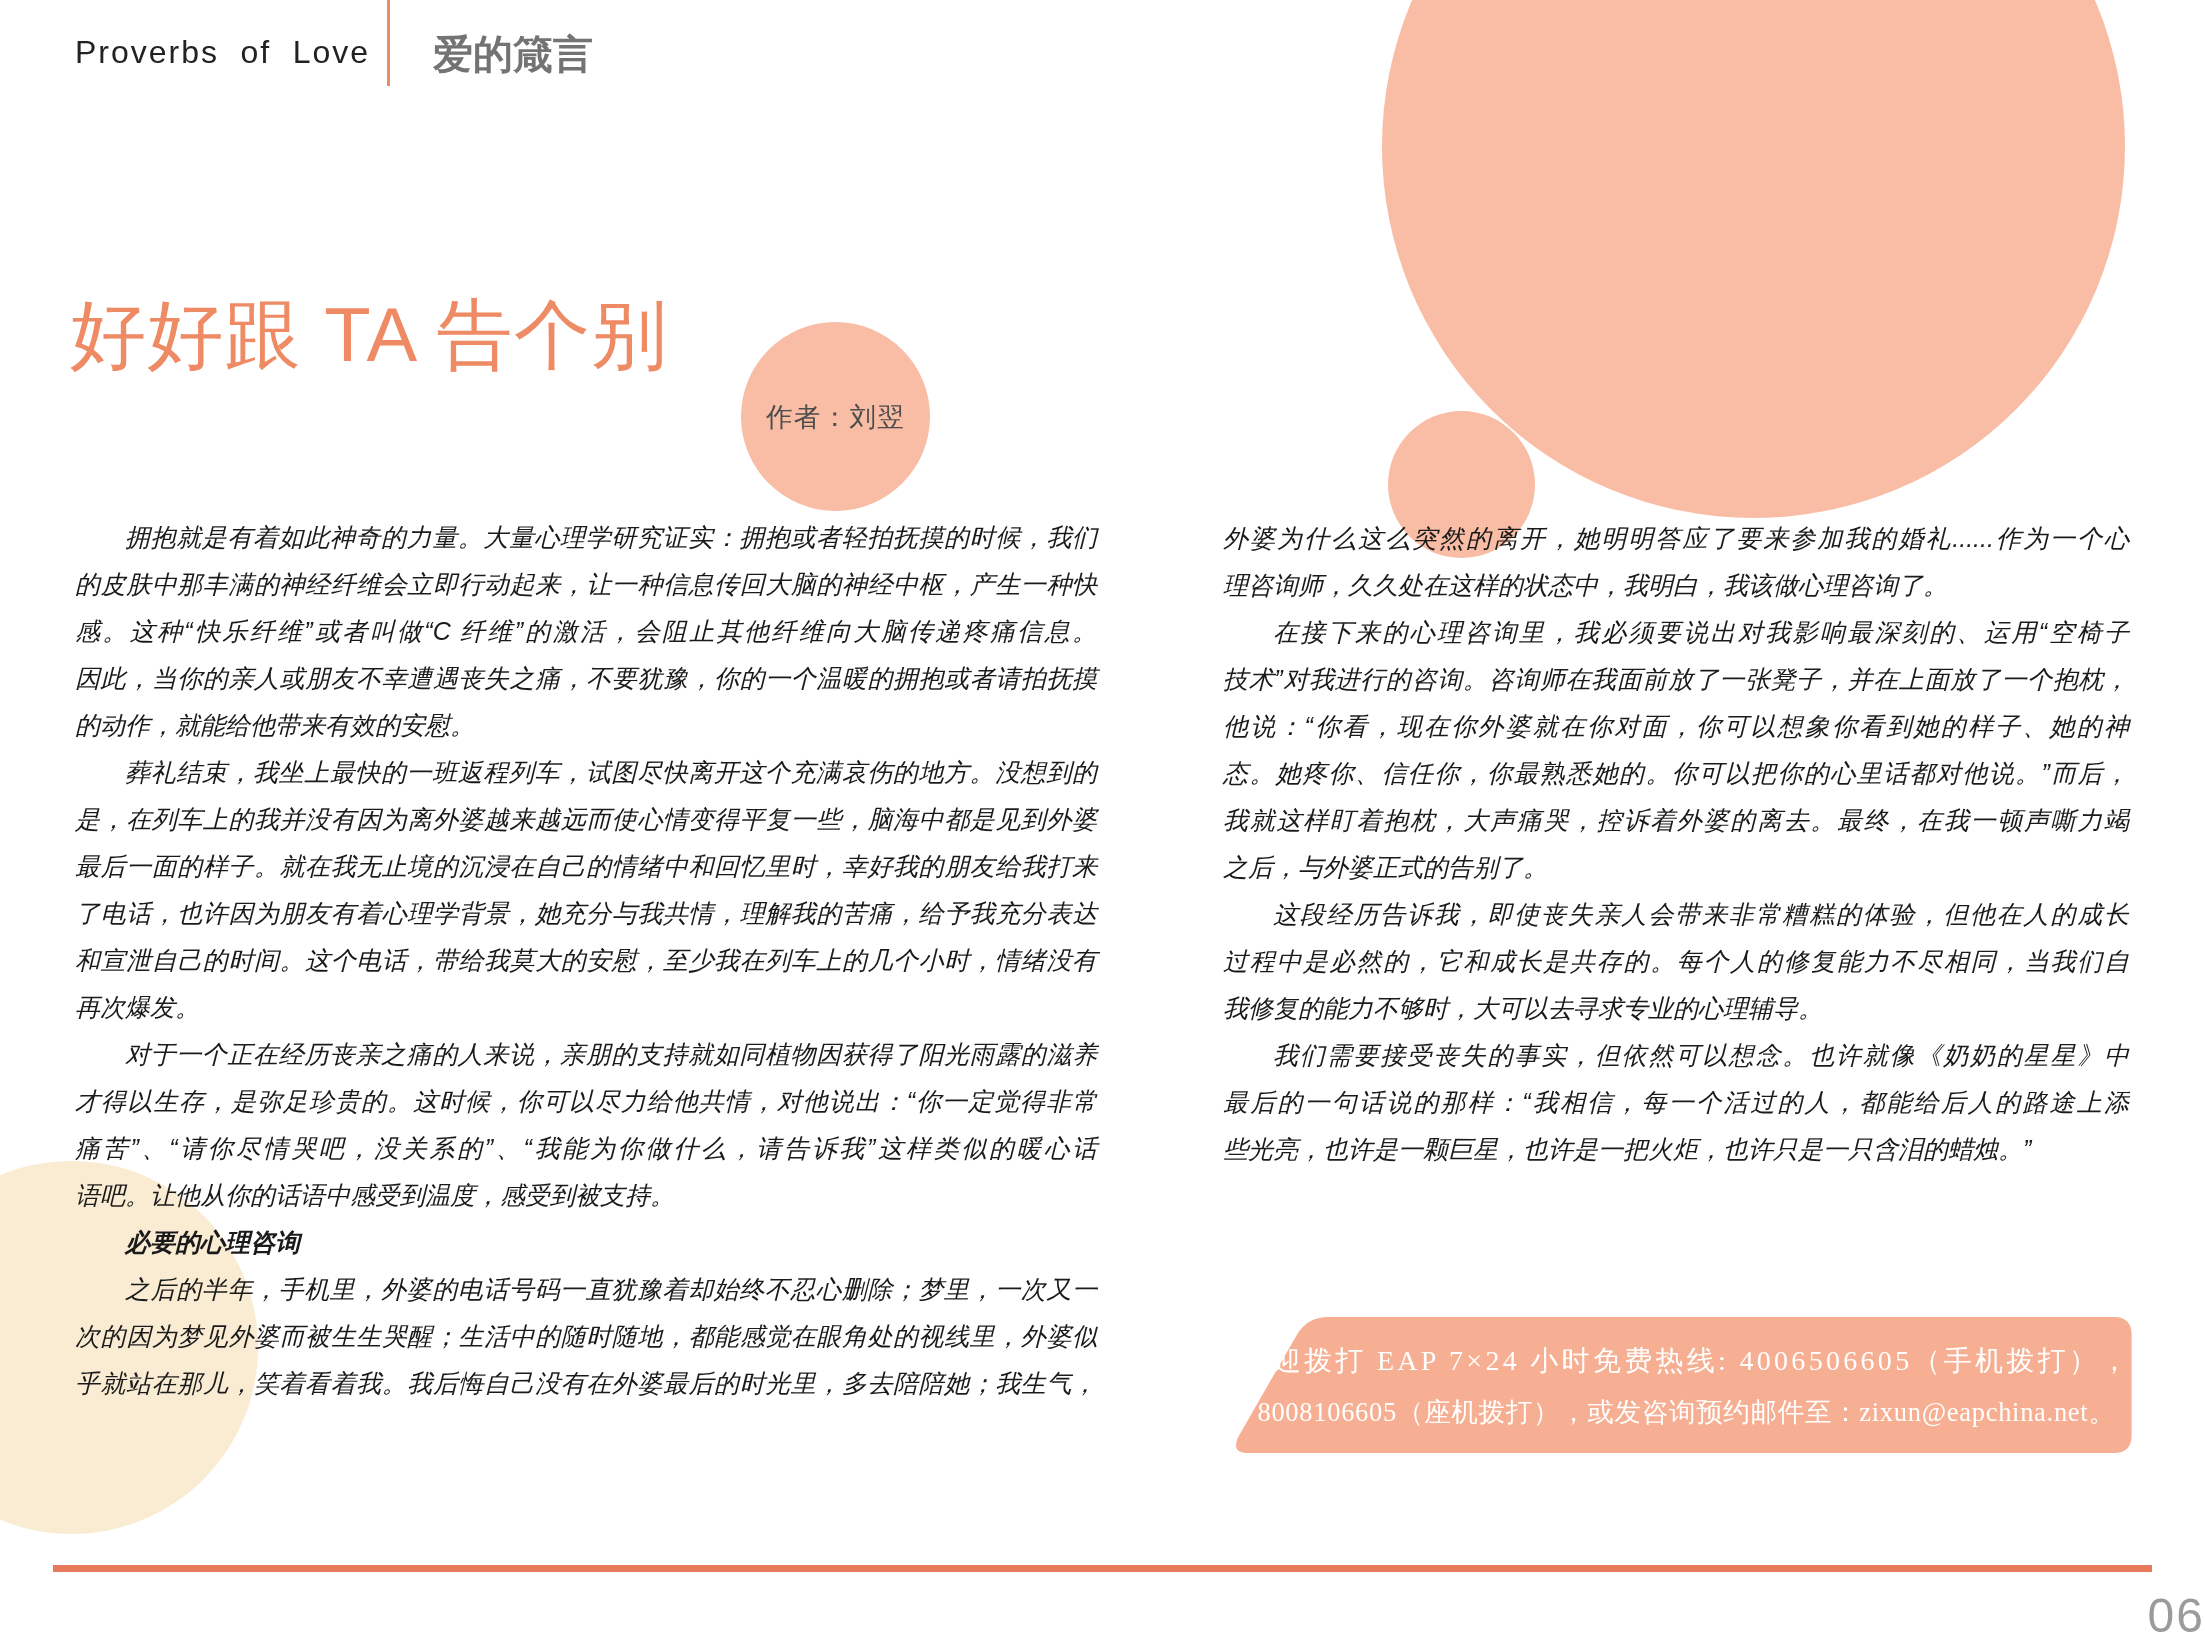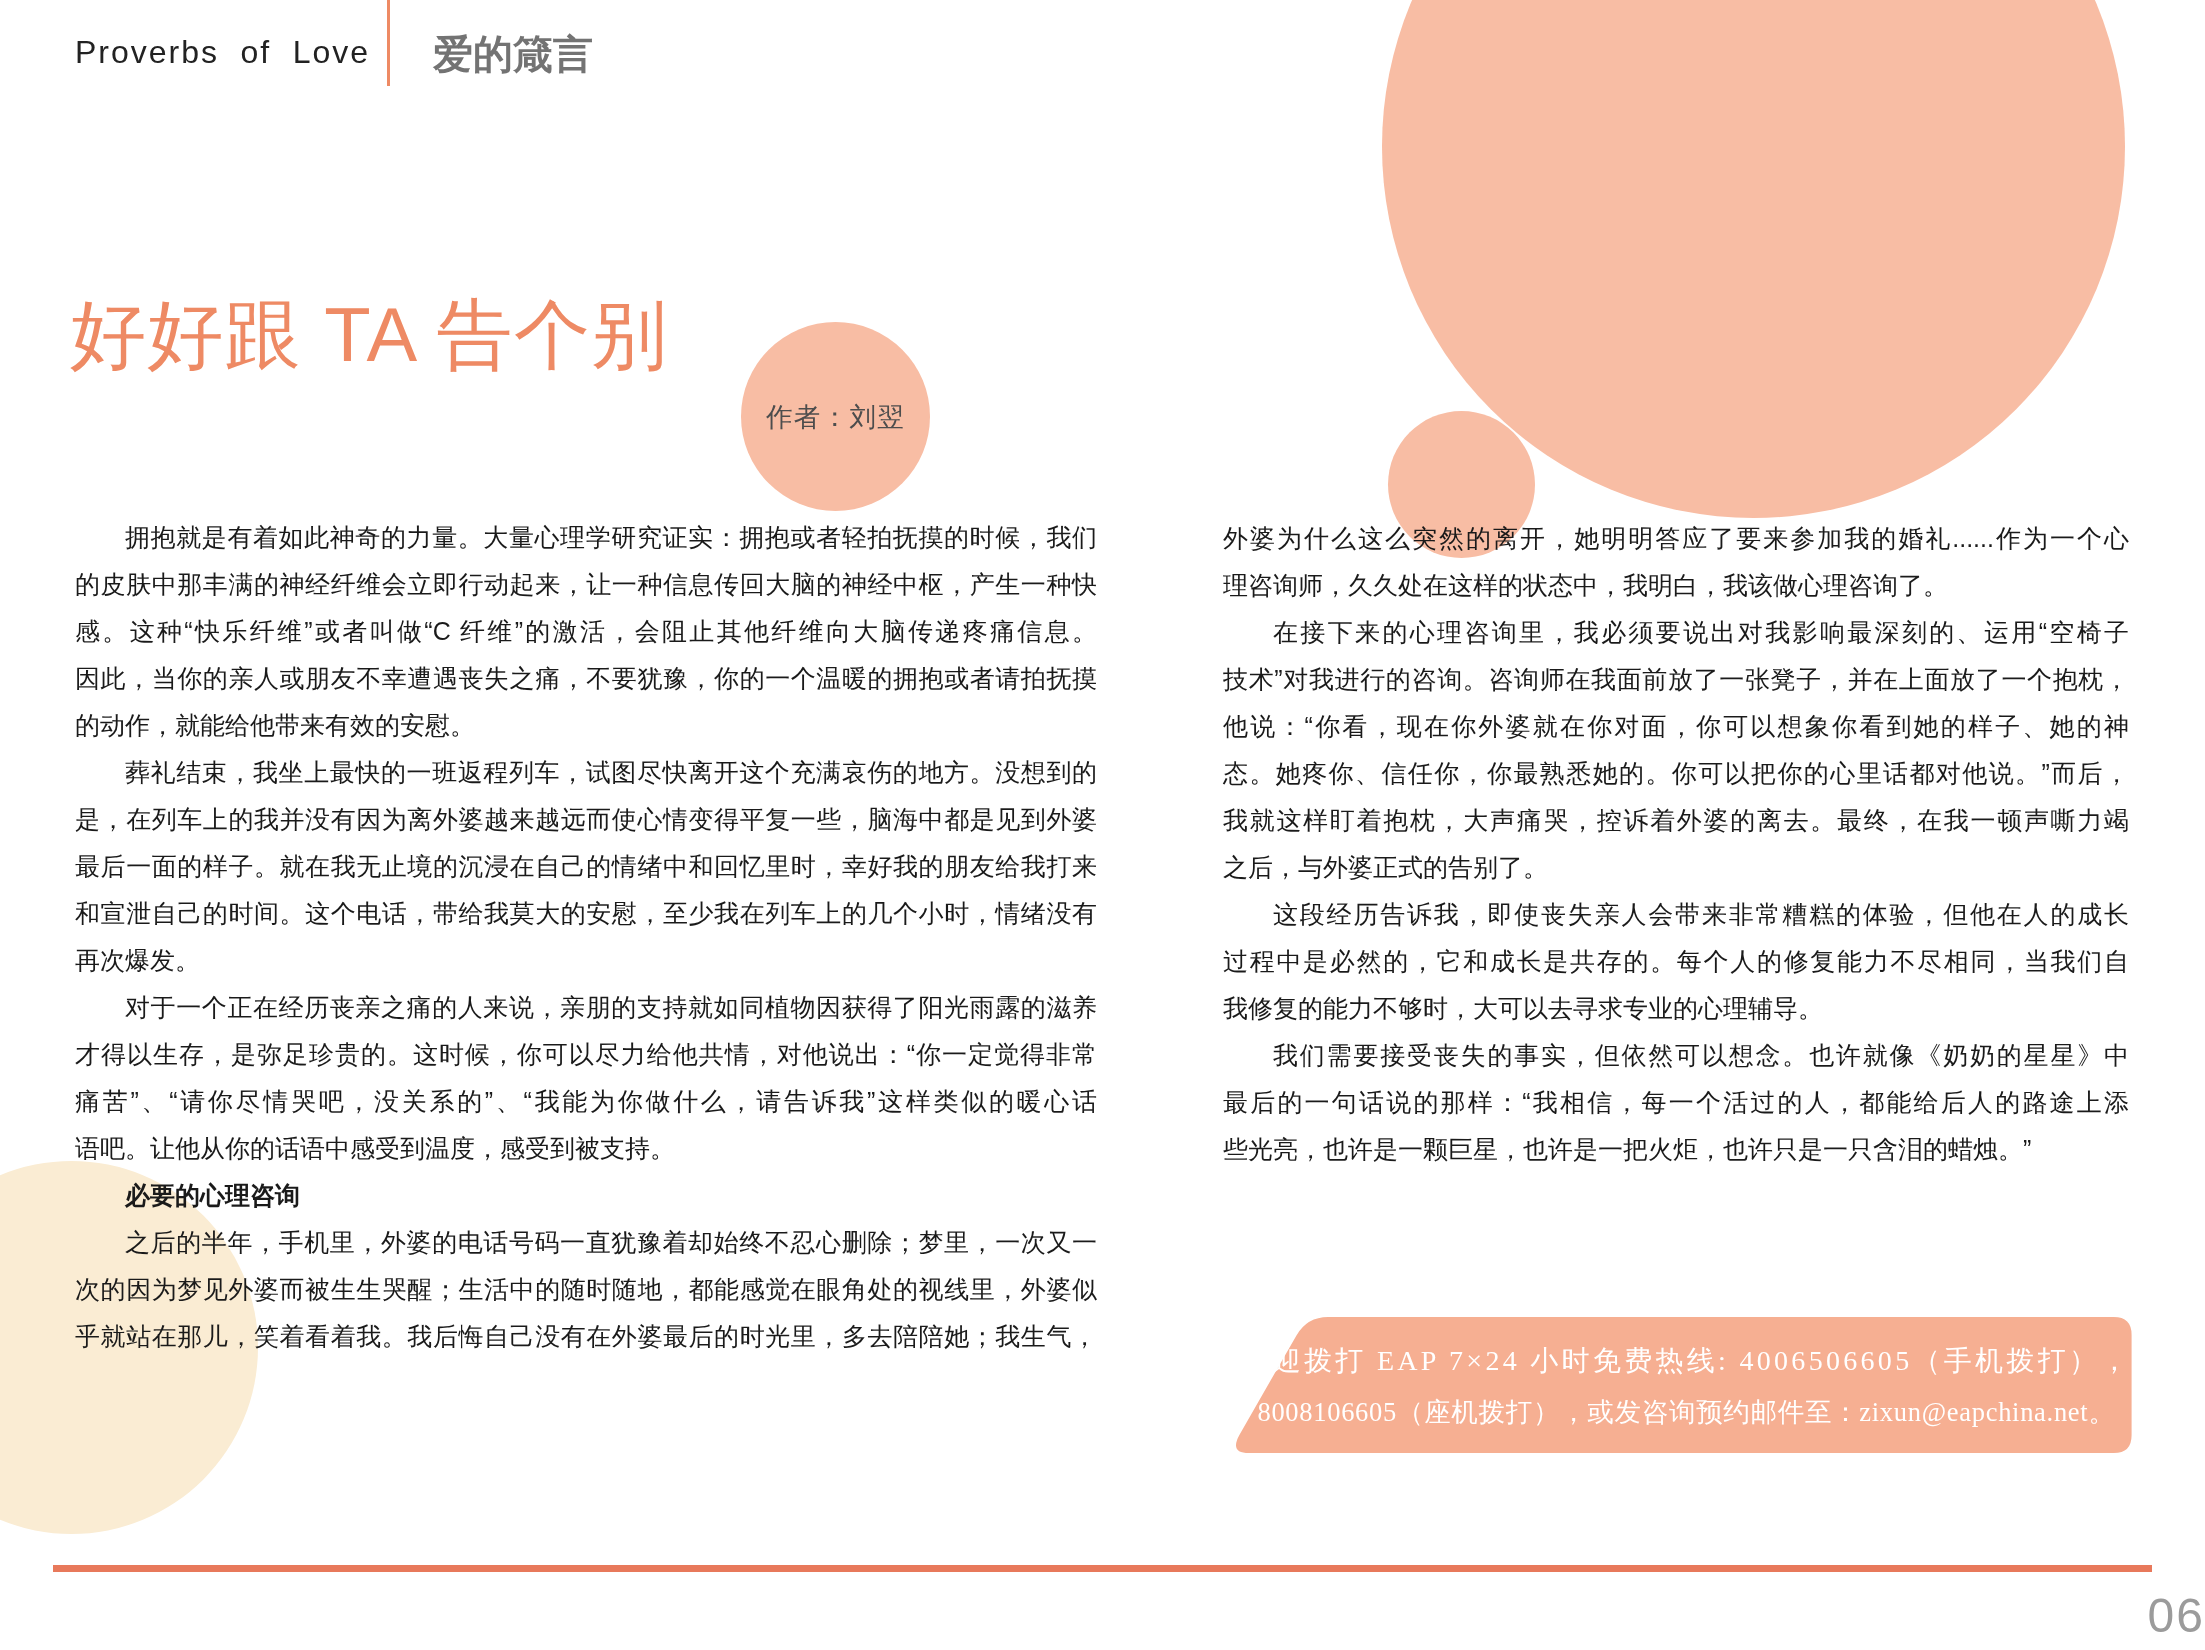--- a/index.html
+++ b/index.html
@@ -28,21 +28,21 @@
   .cn-title {
     position:absolute; left:358px; top:26.5px; font-size:40px; font-weight:bold;
     font-family:"Liberation Serif","DejaVu Serif",serif; color:#737373; white-space:nowrap;
   }
   h1.article-title {
     position:absolute; left:70px; top:295px; margin:0;
     font-size:76px; line-height:1.05; font-weight:normal;
     color:var(--accent,#ee8a64); letter-spacing:1.3px; white-space:nowrap;
   }
   .col { position:absolute; font-size:25px; }
-  .col .tline { height:47px; line-height:47px; white-space:nowrap; overflow:visible; }
+  .col .tline { height:47px; line-height:47px; white-space:nowrap; overflow:visible;font-style:italic; }
   .col .tline.fill { white-space:normal; text-align:justify; text-align-last:justify; }
   .col .tline.indent { text-indent:50px; }
   .col .tline.bold { font-weight:bold; }
   .col.left  { left:75px;  top:514px; width:1022px; }
   .col.right { left:1223px; top:515px; width:906px; }
   svg.banner { position:absolute; left:1228px; top:1317px; }
   .banner-text {
     position:absolute; left:1261px; top:1329px; width:851px; height:114px;
     display:flex; flex-direction:column; align-items:center; justify-content:center;
     gap:13.2px; color:#ffffff;
@@ -79,20 +79,21 @@
 
   <div class="col left">
       <div class="tline indent fill">拥抱就是有着如此神奇的力量。大量心理学研究证实：拥抱或者轻拍抚摸的时候，我们</div>
       <div class="tline fill">的皮肤中那丰满的神经纤维会立即行动起来，让一种信息传回大脑的神经中枢，产生一种快</div>
       <div class="tline fill">感。这种“快乐纤维”或者叫做“C 纤维”的激活，会阻止其他纤维向大脑传递疼痛信息。</div>
       <div class="tline fill">因此，当你的亲人或朋友不幸遭遇丧失之痛，不要犹豫，你的一个温暖的拥抱或者请拍抚摸</div>
       <div class="tline">的动作，就能给他带来有效的安慰。</div>
       <div class="tline indent fill">葬礼结束，我坐上最快的一班返程列车，试图尽快离开这个充满哀伤的地方。没想到的</div>
       <div class="tline fill">是，在列车上的我并没有因为离外婆越来越远而使心情变得平复一些，脑海中都是见到外婆</div>
       <div class="tline fill">最后一面的样子。就在我无止境的沉浸在自己的情绪中和回忆里时，幸好我的朋友给我打来</div>
+      <div class="tline fill">了电话，也许因为朋友有着心理学背景，她充分与我共情，理解我的苦痛，给予我充分表达</div>
       <div class="tline fill">和宣泄自己的时间。这个电话，带给我莫大的安慰，至少我在列车上的几个小时，情绪没有</div>
       <div class="tline">再次爆发。</div>
       <div class="tline indent fill">对于一个正在经历丧亲之痛的人来说，亲朋的支持就如同植物因获得了阳光雨露的滋养</div>
       <div class="tline fill">才得以生存，是弥足珍贵的。这时候，你可以尽力给他共情，对他说出：“你一定觉得非常</div>
       <div class="tline fill">痛苦”、“请你尽情哭吧，没关系的”、“我能为你做什么，请告诉我”这样类似的暖心话</div>
       <div class="tline">语吧。让他从你的话语中感受到温度，感受到被支持。</div>
       <div class="tline bold indent">必要的心理咨询</div>
       <div class="tline indent fill">之后的半年，手机里，外婆的电话号码一直犹豫着却始终不忍心删除；梦里，一次又一</div>
       <div class="tline fill">次的因为梦见外婆而被生生哭醒；生活中的随时随地，都能感觉在眼角处的视线里，外婆似</div>
       <div class="tline fill">乎就站在那儿，笑着看着我。我后悔自己没有在外婆最后的时光里，多去陪陪她；我生气，</div>

